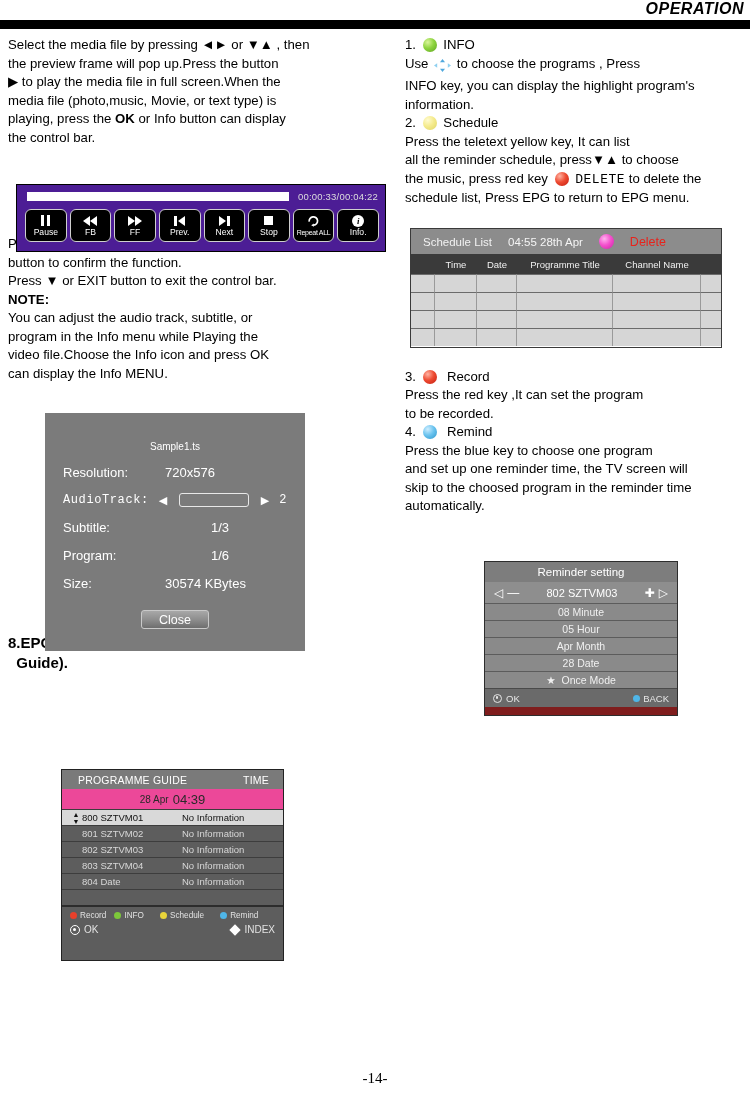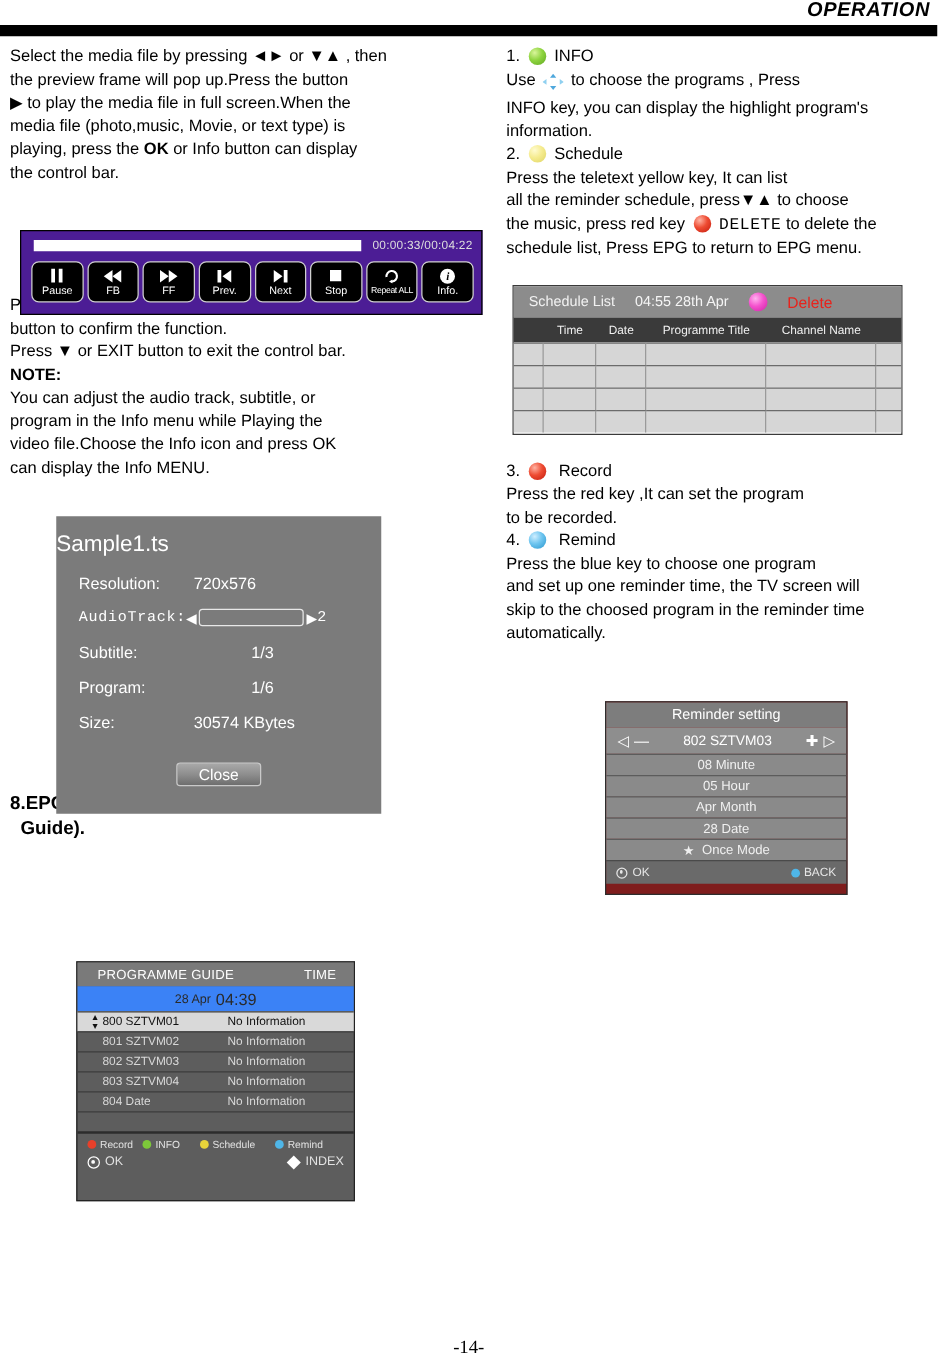--- a/index.html
+++ b/index.html
@@ -69,22 +69,22 @@
     width: 12px; height: 12px; border-radius: 50%; background: #fff; color: #000;
     font-size: 9px; font-weight: bold; line-height: 12px; text-align: center;
     font-family: "Liberation Serif", serif;
   }
 
   
   .infopanel {
     position: absolute; left: 37px; top: 377px; width: 260px; height: 238px;
     background: #7b7b7b; color: #ffffff;
   }
-  .ip-title { font-size: 18px; padding-top: 12px; }
-  .ip-row { display: flex; align-items: center; font-size: 13px; padding: 0 18px; margin-top: 13px; }
+  .ip-title { text-align: center; font-size: 10px; padding-top: 28px; }
+  .ip-row { display: flex; align-items: center; font-size: 13px; padding: 0 18px; margin-top: 13px; gap: 10px; }
   .ip-key { min-width: 92px; }
   .ip-at {
     font-family: "Liberation Mono", monospace; color: #ffffff; font-size: 12px;
     letter-spacing: 0.6px;
   }
   .at-box {
     width: 84px; height: 14px; border: 1px solid #e8e8e8; border-radius: 3px;
     display: inline-block; margin: 0 2px;
   }
   .at-arrow-l { font-size: 11px; }
@@ -107,21 +107,21 @@
     position: absolute; left: 61px; top: 769px; width: 223px; height: 192px;
     background: #5d5d5d; border: 1px solid #222;
     font-family: "Liberation Sans", sans-serif;
   }
   .epg-head {
     height: 19px; background: #7a7a7a; color: #fff; font-size: 10.5px;
     display: flex; align-items: center; justify-content: space-between;
     padding: 0 14px 0 16px; letter-spacing: 0.2px;
   }
   .epg-date {
-    height: 20px; background: #3b82f6; color: #2a2a2a;
+    height: 20px; background: #ec4899; color: #2a2a2a;
     display: flex; align-items: center; justify-content: center; gap: 4px;
   }
   .epg-date .d { font-size: 10px; }
   .epg-date .t { font-size: 13px; }
   .epg-row {
     height: 16px; display: flex; align-items: center;
     border-top: 1px solid #3d3d3d;
     font-size: 9.5px; color: #d8d8d8; padding-left: 8px;
   }
   .epg-row.sel { background: #d9d9d9; color: #111; font-weight: normal; }

